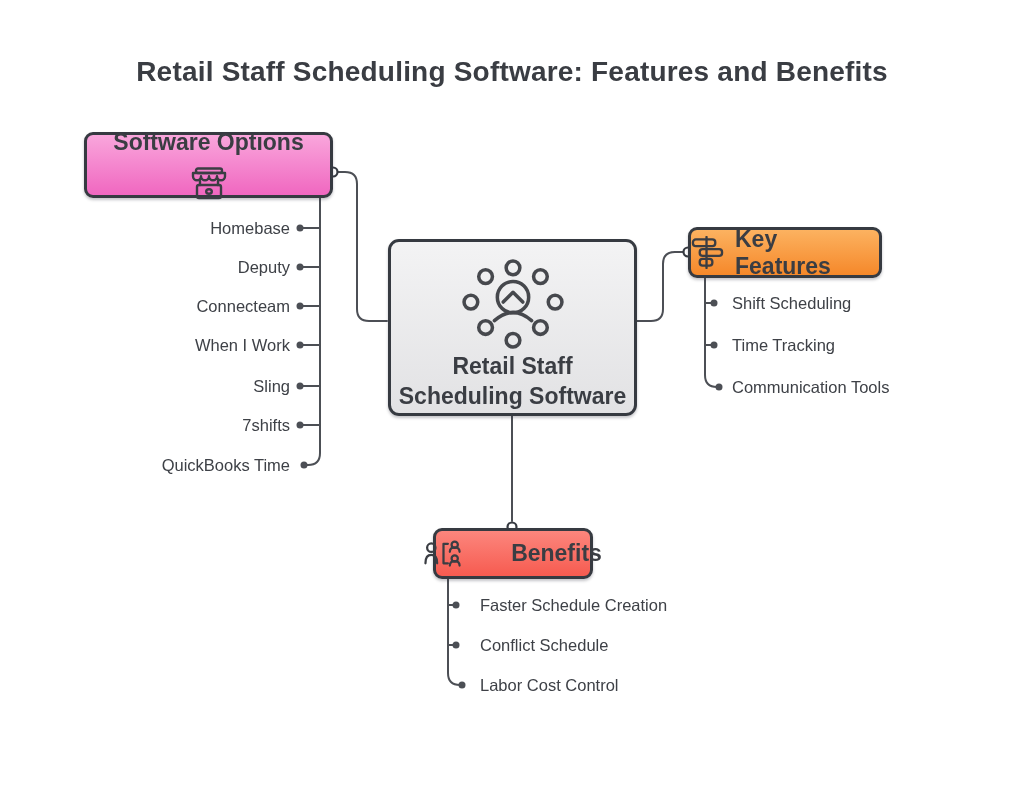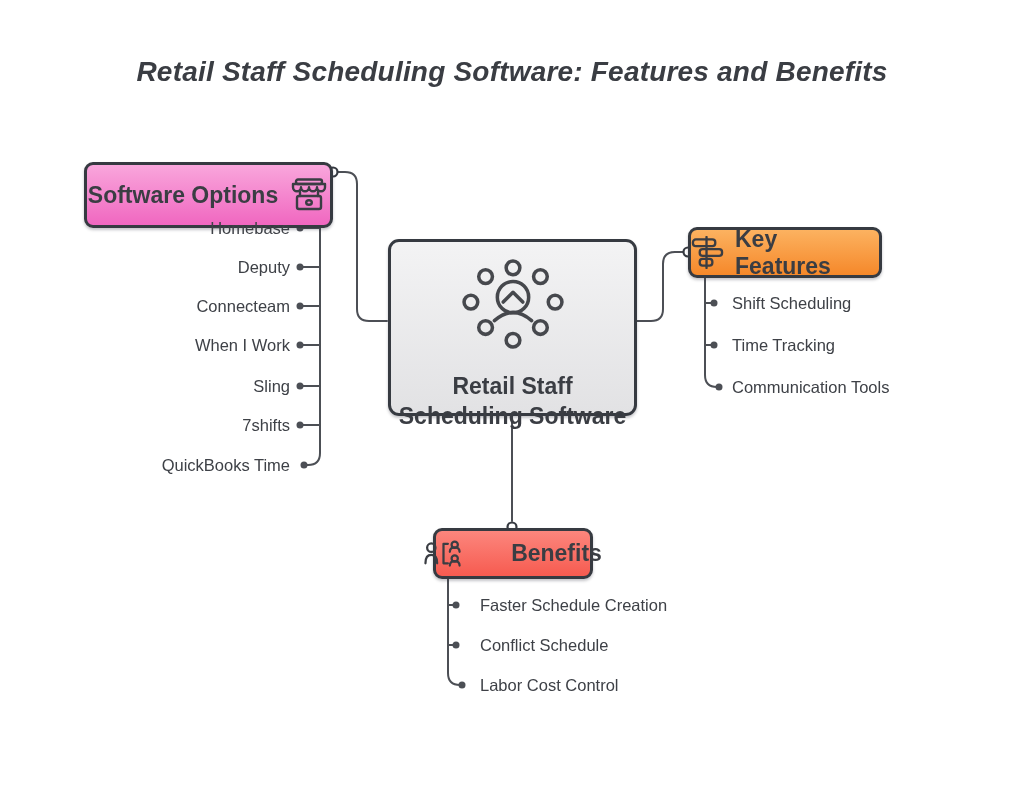--- a/index.html
+++ b/index.html
@@ -2,39 +2,39 @@
 <html><head>
 <meta charset="utf-8">
 <style>
   html,body { margin:0; padding:0; background:#ffffff; }
   .canvas {
     position:relative; width:1024px; height:785px; overflow:hidden;
     background:#ffffff; font-family:"Liberation Sans", sans-serif;
   }
   .title {
     position:absolute; left:0; top:56px; width:1024px; text-align:center;
-    font-size:28px; font-weight:bold; color:#3a3d43; letter-spacing:.2px;font-style:italic;
+    font-size:28px; font-weight:bold; color:#3a3d43; letter-spacing:.2px;
   }
   .node {
     position:absolute; box-sizing:border-box;
     border:3px solid #363a41; border-radius:9px;
     display:flex; align-items:center; justify-content:center; gap:11px;
     font-weight:bold; color:#3a3d43; font-size:23px;
     box-shadow:0 2px 3px rgba(45,45,60,.28);
   }
-  .node-pink   { left:84px;  top:162px; width:249px; height:66px;
-                 background:linear-gradient(180deg,#f9a6dc 0%,#f067c0 100%); }
+  .node-pink   { left:84px;  top:132px; width:249px; height:66px;
+                 background:linear-gradient(180deg,#f9a6dc 0%,#f067c0 100%);flex-direction:column; }
   .node-orange { left:688px; top:227px; width:194px; height:51px;
                  background:linear-gradient(180deg,#fcb260 0%,#f5882a 100%); }
   .node-red    { left:433px; top:528px; width:160px; height:51px;
                  background:linear-gradient(180deg,#fc867d 0%,#f65b50 100%);gap:48px; }
   .node-center {
     left:388px; top:239px; width:249px; height:177px;
     background:linear-gradient(180deg,#f3f3f4 0%,#e2e2e4 100%);
-    border-radius:11px; flex-direction:column; gap:20px;
+    border-radius:11px; flex-direction:column; gap:0;
     justify-content:flex-start; padding-top:16px;
   }
   .center-label { width:238px; text-align:center; line-height:1.3; font-size:23px; }
   .item {
     position:absolute; transform:translateY(-50%);
     font-size:16.5px; font-weight:normal; color:#3e4147; white-space:nowrap;
   }
   .item-left    { right:734px; text-align:right; }
   .item-right   { left:732px; }
   .item-benefit { left:480px; }

